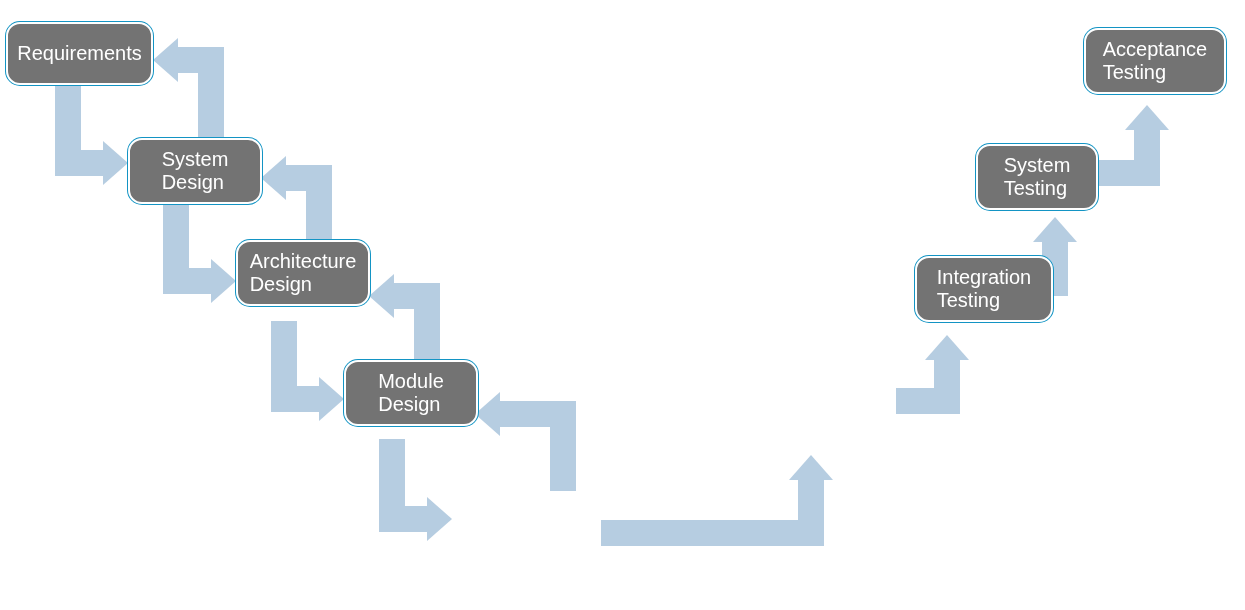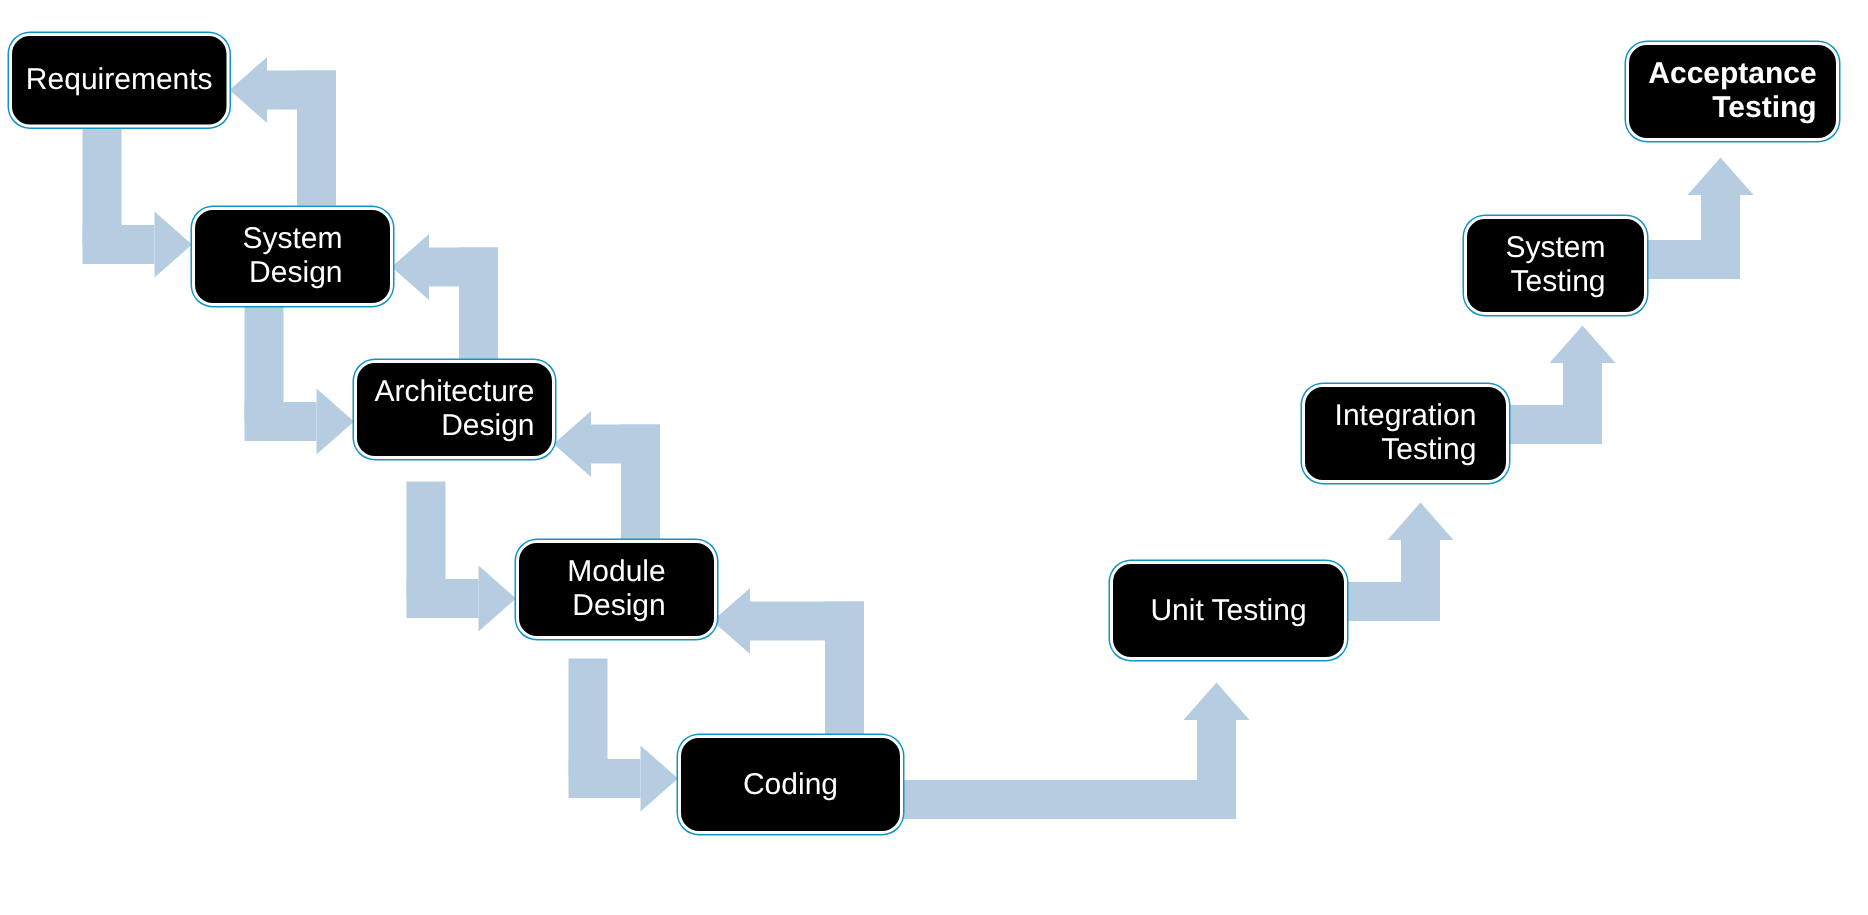--- a/index.html
+++ b/index.html
@@ -1,27 +1,27 @@
 <!DOCTYPE html>
 <html><head>
 <meta charset="utf-8">
 <style>
   html,body{margin:0;padding:0;width:1245px;height:610px;background:#fff;font-family:"Segoe UI","Helvetica Neue",Arial,sans-serif;}
   .stage{position:relative;width:1245px;height:610px;}
   .box{
     position:absolute;
-    background:#000000;
+    background:#737373;
     color:#fff;
     border:2px solid #fff;
     border-radius:14px;
     box-shadow:0 0 0 1px #1394c4;
     display:flex;
     align-items:center;
     justify-content:center;
-    text-align:right;
+    text-align:left;
     font-size:20px;
     line-height:1.15;
     padding:6px 8px;
     box-sizing:border-box;
   }
   svg.arrows{position:absolute;left:0;top:0;width:1245px;height:610px;pointer-events:none;}
 </style>
 </head>
 <body>
 <div class="stage">
@@ -113,30 +113,24 @@
     </div>
 <div class="box" style="left:128px;top:138px; width:134px;height:66px;">
       <span>System<br>Design</span>
     </div>
 <div class="box" style="left:236px;top:240px; width:134px;height:66px;">
       <span>Architecture<br>Design</span>
     </div>
 <div class="box" style="left:344px;top:360px; width:134px;height:66px;">
       <span>Module<br>Design</span>
     </div>
-<div class="box" style="left:452px;top:490px; width:150px;height:66px;">
-      <span>Coding</span>
-    </div>
 
-<div class="box" style="left:740px; top:374px;width:158px;height:66px;">
-      <span>Unit Testing</span>
-    </div>
-<div class="box" style="left:868px; top:256px;width:138px;height:66px;">
+<div class="box" style="left:915px; top:256px;width:138px;height:66px;">
       <span>Integration<br>Testing</span>
     </div>
 <div class="box" style="left:976px; top:144px;width:122px;height:66px;">
       <span>System<br>Testing</span>
     </div>
-<div class="box" style="left:1084px;top:28px; width:142px;height:66px;font-weight:bold;">
+<div class="box" style="left:1084px;top:28px; width:142px;height:66px;">
       <span>Acceptance<br>Testing</span>
     </div>
 
 </div>
 
 </body></html>

